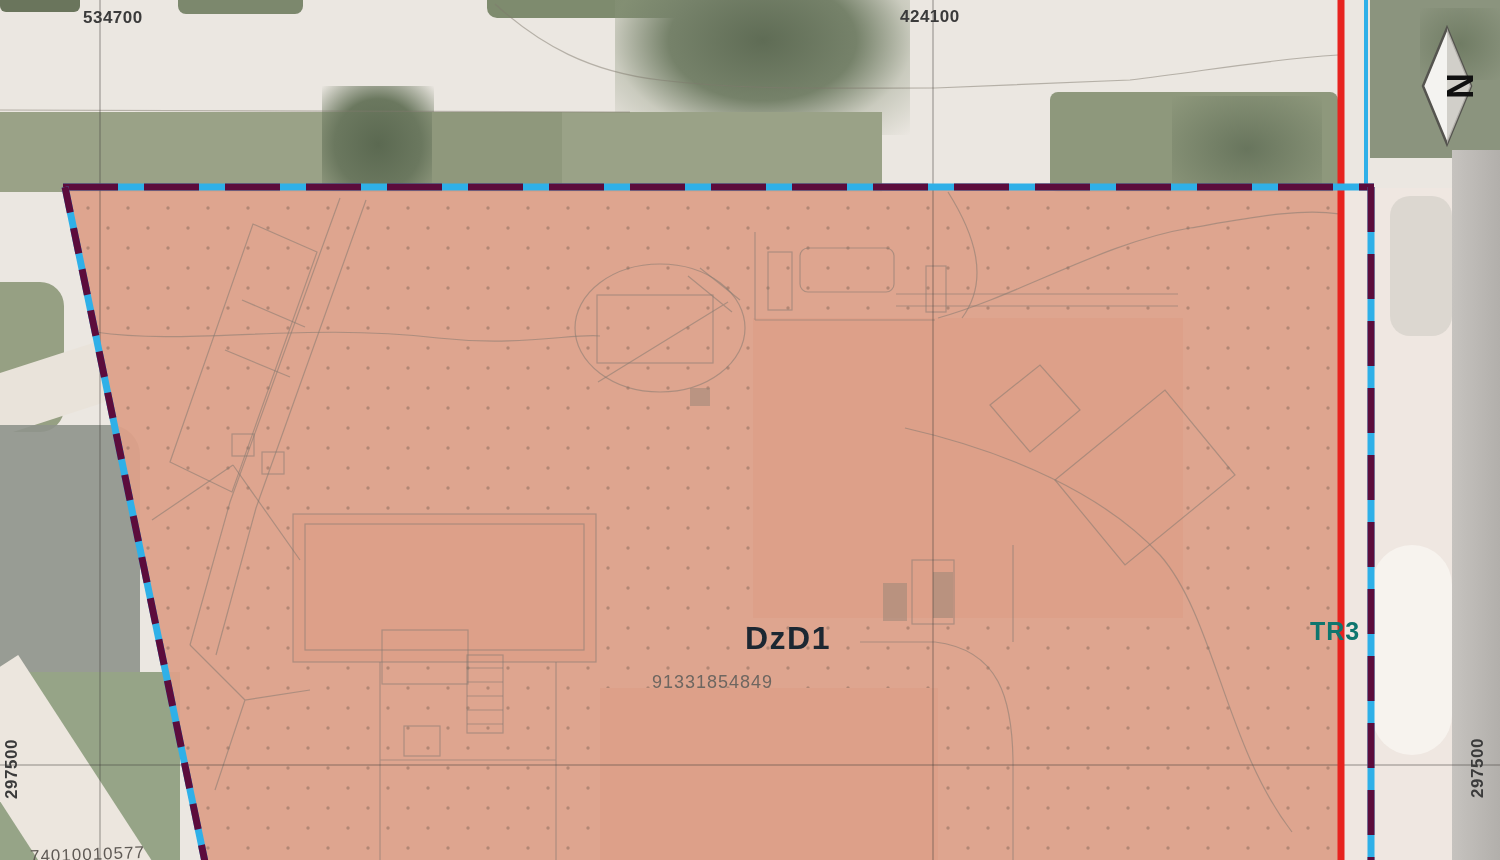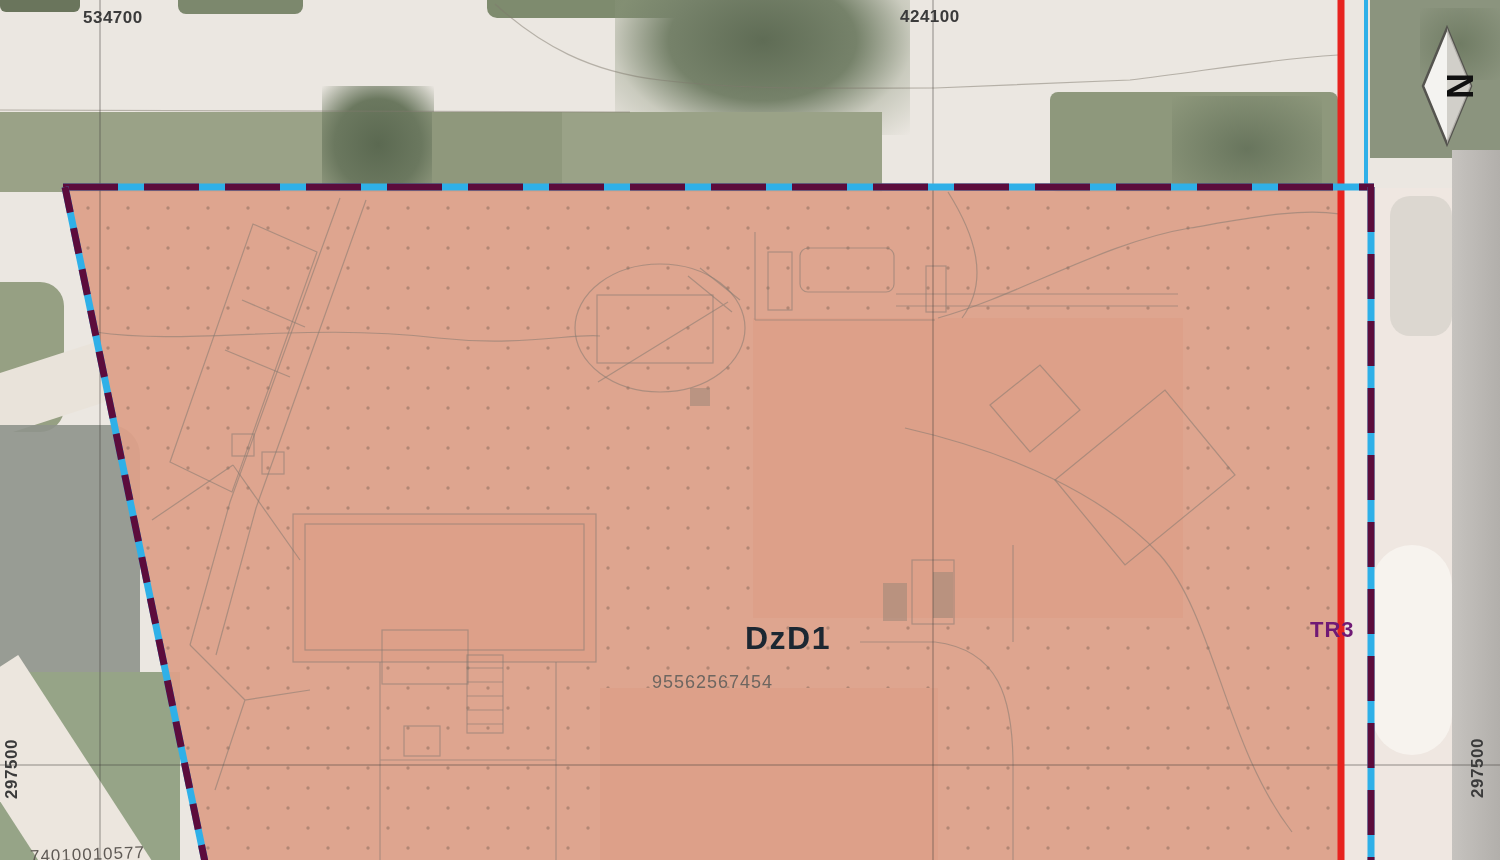--- a/index.html
+++ b/index.html
@@ -6,21 +6,21 @@
   .map{position:relative;width:1500px;height:860px;overflow:hidden;
        font-family:"Liberation Sans", sans-serif;cursor:grab;}
   .map *{box-sizing:border-box;}
   .aerial div{position:absolute;}
   svg{position:absolute;left:0;top:0;}
   .lbl{position:absolute;z-index:30;white-space:nowrap;}
   .coord{font-size:17px;font-weight:bold;color:#3b3b3b;letter-spacing:.5px;}
   .coord-v{width:80px;text-align:center;transform:rotate(-90deg);}
   .zone-name{font-size:32px;font-weight:bold;color:#1c2732;letter-spacing:1.5px;}
   .parcel-id{font-size:18px;color:#6e6660;letter-spacing:1px;}
-  .adj-name{font-size:22px;font-weight:bold;color:#701a75;letter-spacing:1px;}
+  .adj-name{font-size:25px;font-weight:bold;color:#0f766e;letter-spacing:1px;}
   .parcel-id-cut{font-size:17px;color:#5f5a55;letter-spacing:1px;transform:rotate(-2deg);}
   
   .zone-fill{fill:var(--zone_fill,#dda089);fill-opacity:.94;}
   .roof{fill:var(--zone_fill,#dda089);}
   .detail{stroke:#857a71;stroke-opacity:.55;fill:none;stroke-width:1.2;}
   .detail-f{fill:#968475;fill-opacity:.5;stroke:none;}
   .gridline{stroke:rgba(66,64,60,.55);stroke-width:1;fill:none;}
   .curb{stroke:rgba(128,122,110,.5);stroke-width:1.2;fill:none;}
   .redline{stroke:var(--red_line,#e7231f);stroke-width:7;fill:none;}
   .cyanline{stroke:var(--boundary_cyan,#2fb0e8);fill:none;}
@@ -145,17 +145,17 @@
       <text x="0" y="0" transform="translate(1459,86) rotate(90)" text-anchor="middle" dominant-baseline="central" font-family="Liberation Sans, sans-serif" font-size="36" font-weight="bold" fill="#101010">N</text>
     </g>
   </svg>
 
   <div class="lbl coord" style="left:63px;top:8px;margin-left:20px;">534700</div>
   <div class="lbl coord" style="left:900px;top:7px;">424100</div>
   <div class="lbl coord coord-v" style="left:-28px;top:759px;">297500</div>
   <div class="lbl coord coord-v" style="left:1438px;top:758px;">297500</div>
 
   <div class="lbl zone-name" style="left:745px;top:620px;">DzD1</div>
-  <div class="lbl parcel-id" style="left:652px;top:672px;">95562567454</div>
+  <div class="lbl parcel-id" style="left:652px;top:672px;">91331854849</div>
   <div class="lbl adj-name" style="left:1310px;top:617px;">TR3</div>
   <div class="lbl parcel-id-cut" style="left:30px;top:845px;">74010010577</div>
 
 </div>
 
 </body></html>

